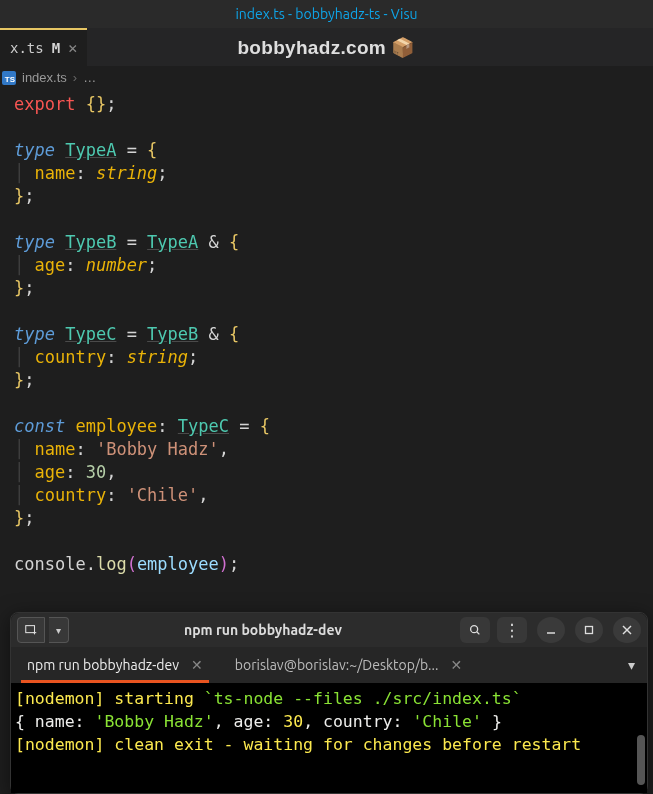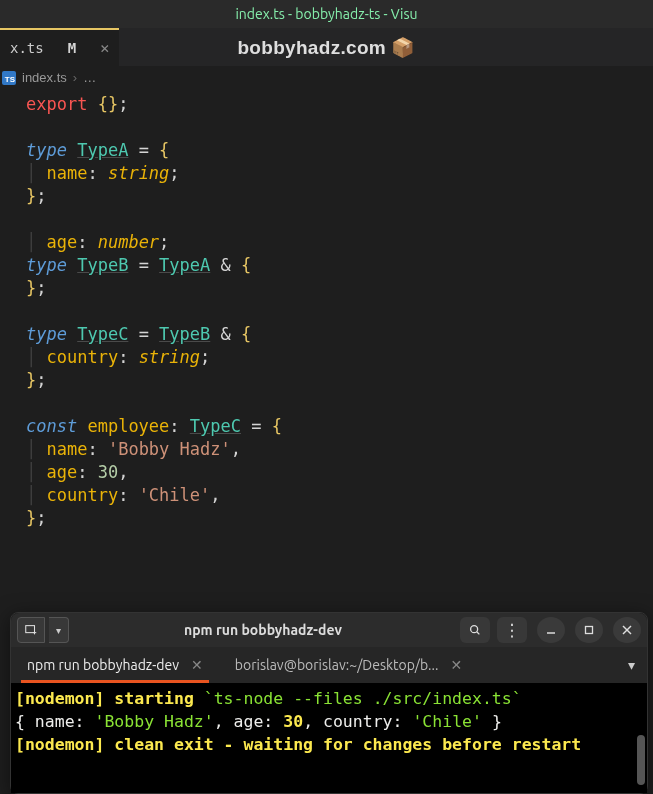--- a/index.html
+++ b/index.html
@@ -8,41 +8,41 @@
     height: 794px;
     background: #1e1e1e;
     font-family: 'Menlo', 'Consolas', monospace;
     font-size: 17px;
     color: #d4d4d4;
     overflow: hidden;
     position: relative;
   }
   .top-title {
     text-align: center;
-    color: #86efac;
+    color: #0ea5e9;
     font-family: 'Ubuntu', sans-serif;
     font-size: 14px;
     padding: 6px 12px;
     background: #2a2a2a;
   }
   .tab-bar {
     display: flex;
     align-items: center;
     background: #252526;
     height: 38px;
     position: relative;
   }
   .tab {
     display: flex;
     align-items: center;
     padding: 0 10px;
     height: 100%;
     background: #1e1e1e;
     border-top: 2px solid #e7c664;
-    gap: 24px;
+    gap: 8px;
     font-size: 14px;
   }
   .tab .ext { color: #ccc; }
   .tab .mod { color: #d4d4d4; font-weight: bold; }
   .tab .close { color: #888; font-size: 15px; }
   .watermark {
     position: absolute;
     left: 50%;
     transform: translateX(-50%);
     font-family: sans-serif;
@@ -69,21 +69,21 @@
     color: white;
     font-size: 8px;
     font-weight: bold;
     align-items: flex-end;
     justify-content: flex-end;
     padding: 1px;
     border-radius: 2px;
   }
   .breadcrumb .sep { color: #666; }
   .editor {
-    padding: 4px 12px;
+    padding: 4px 0;
     font-size: 17px;
     line-height: 23px;
   }
   .line { padding: 0 14px; white-space: pre; }
   .guide { color: #404040; }
   .kw-export { color: #f85552; }
   .kw-type { color: #5e9cd8; font-style: italic; }
   .kw-const { color: #5e9cd8; font-style: italic; }
   .typedef { color: #4ec9b0; text-decoration: underline; text-decoration-color: #4a4a4a; }
   .brace { color: #e7c664; }
@@ -223,21 +223,21 @@
   .term-body .scrollbar {
     position: absolute;
     right: 2px;
     top: 52px;
     width: 8px;
     height: 50px;
     background: #555;
     border-radius: 4px;
   }
   .tgreen { color: #8ae234; }
-  .tyellow { color: #fce94f; font-weight: bold; }
+  .tyellow { color: #fce94f; }
   .twhite { color: #eeeeec; }
 </style>
 </head>
 <body>
 
 <div class="top-title">index.ts - bobbyhadz-ts - Visu</div>
 
 <div class="tab-bar">
   <div class="tab">
     <span class="ext">x.ts</span>
@@ -254,34 +254,35 @@
   <span>…</span>
 </div>
 
 <div class="editor">
   <div class="line"><span class="kw-export">export</span><span class="punct"> </span><span class="brace">{}</span><span class="punct">;</span></div>
   <div class="line">&nbsp;</div>
   <div class="line"><span class="kw-type">type</span><span> </span><span class="typedef">TypeA</span><span class="op"> = </span><span class="brace">{</span></div>
   <div class="line"><span class="guide">│ </span><span class="prop">name</span><span class="op">: </span><span class="str-type">string</span><span class="punct">;</span></div>
   <div class="line"><span class="brace">}</span><span class="punct">;</span></div>
   <div class="line">&nbsp;</div>
+  <div class="line"><span class="kw-type">type</span><span> </span><span class="typedef">TypeB</span><span class="op"> = </span><span class="typevarref">TypeA</span><span class="amp"> &amp; </span><span class="brace">{</span></div>
   <div class="line"><span class="guide">│ </span><span class="prop">age</span><span class="op">: </span><span class="str-type">number</span><span class="punct">;</span></div>
-  <div class="line"><span class="kw-type">type</span><span> </span><span class="typedef">TypeB</span><span class="op"> = </span><span class="typevarref">TypeA</span><span class="amp"> &amp; </span><span class="brace">{</span></div>
   <div class="line"><span class="brace">}</span><span class="punct">;</span></div>
   <div class="line">&nbsp;</div>
   <div class="line"><span class="kw-type">type</span><span> </span><span class="typedef">TypeC</span><span class="op"> = </span><span class="typevarref">TypeB</span><span class="amp"> &amp; </span><span class="brace">{</span></div>
   <div class="line"><span class="guide">│ </span><span class="prop">country</span><span class="op">: </span><span class="str-type">string</span><span class="punct">;</span></div>
   <div class="line"><span class="brace">}</span><span class="punct">;</span></div>
   <div class="line">&nbsp;</div>
   <div class="line"><span class="kw-const">const</span><span> </span><span class="prop">employee</span><span class="op">: </span><span class="typevarref">TypeC</span><span class="op"> = </span><span class="brace">{</span></div>
   <div class="line"><span class="guide">│ </span><span class="prop">name</span><span class="punct">: </span><span class="str">'Bobby Hadz'</span><span class="punct">,</span></div>
   <div class="line"><span class="guide">│ </span><span class="prop">age</span><span class="punct">: </span><span class="num">30</span><span class="punct">,</span></div>
   <div class="line"><span class="guide">│ </span><span class="prop">country</span><span class="punct">: </span><span class="str">'Chile'</span><span class="punct">,</span></div>
   <div class="line"><span class="brace">}</span><span class="punct">;</span></div>
   <div class="line">&nbsp;</div>
+  <div class="line"><span class="console">console</span><span class="punct">.</span><span class="fn">log</span><span class="brace2">(</span><span class="var">employee</span><span class="brace2">)</span><span class="punct">;</span></div>
 </div>
 
 <div class="term">
   <div class="term-header">
     <div class="term-btn newtab" style="border-radius:4px 0 0 4px;">
       <svg viewBox="0 0 16 16">
           <rect x="2" y="3" width="10" height="8" fill="none" stroke="#ddd" stroke-width="1.2"></rect>
           <line x1="10" y1="11" x2="14" y2="11" stroke="#ddd" stroke-width="1.2"></line>
           <line x1="12" y1="9" x2="12" y2="13" stroke="#ddd" stroke-width="1.2"></line>
         </svg>

